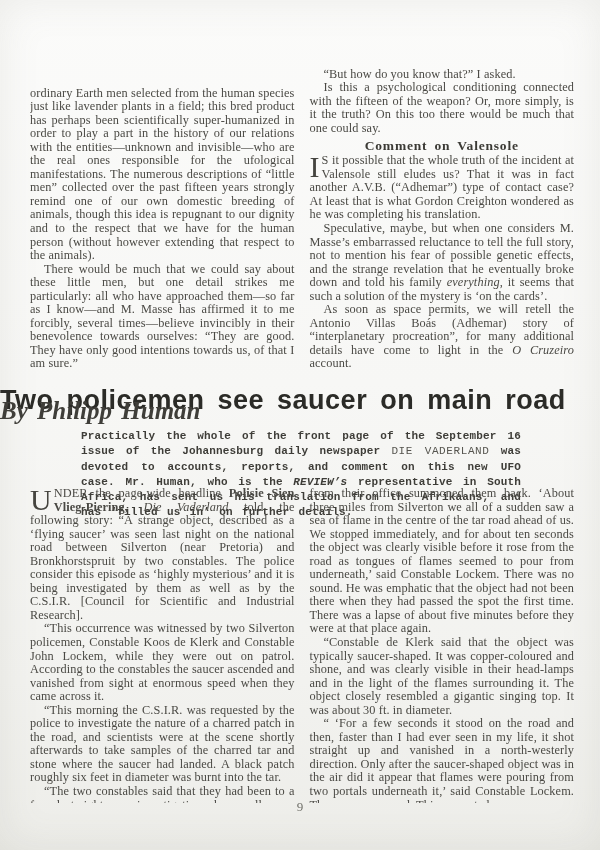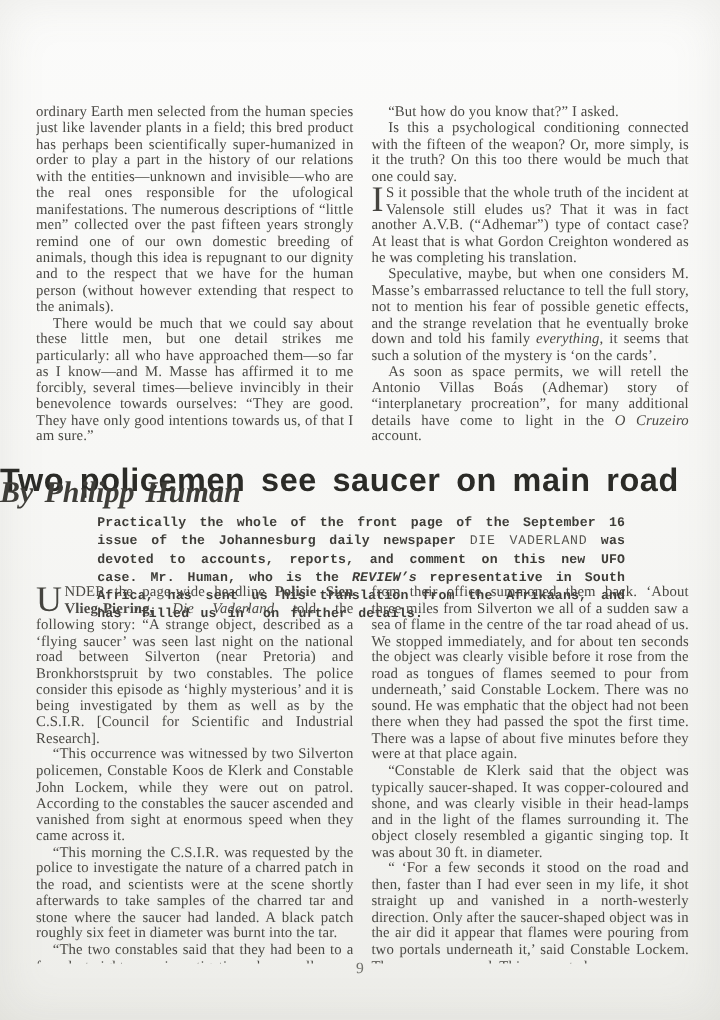--- a/index.html
+++ b/index.html
@@ -83,20 +83,21 @@
 <div class="page">
 
   <div class="section top">
     <div class="col">
       <p class="para noindent">ordinary Earth men selected from the human species just like lavender plants in a field; this bred product has perhaps been scientifically super-humanized in order to play a part in the history of our relations with the entities—unknown and invisible—who are the real ones responsible for the ufological manifestations. The numerous descriptions of “little men” collected over the past fifteen years strongly remind one of our own domestic breeding of animals, though this idea is repugnant to our dignity and to the respect that we have for the human person (without however extending that respect to the animals).</p>
       <p class="para">There would be much that we could say about these little men, but one detail strikes me particularly: all who have approached them—so far as I know—and M. Masse has affirmed it to me forcibly, several times—believe invincibly in their benevolence towards ourselves: “They are good. They have only good intentions towards us, of that I am sure.”</p>
     </div>
     <div class="col">
       <p class="para">“But how do you know that?” I asked.</p>
       <p class="para">Is this a psychological conditioning connected with the fifteen of the weapon?  Or, more simply, is it the truth?  On this too there would be much that one could say.</p>
+      <h3 class="sec-heading">Comment on Valensole</h3>
       <p class="para noindent"><span class="dropcap">I</span><span>S it possible that the whole truth of the incident at Valensole still eludes us?  That it was in fact another A.V.B. (“Adhemar”) type of contact case?  At least that is what Gordon Creighton wondered as he was completing his translation.</span></p>
       <p class="para"><span>Speculative, maybe, but when one considers M. Masse’s embarrassed reluctance to tell the full story, not to mention his fear of possible genetic effects, and the strange revelation that he eventually broke down and told his family </span><span class="italic-inline">everything</span><span>, it seems that such a solution of the mystery is ‘on the cards’.</span></p>
       <p class="para"><span>As soon as space permits, we will retell the Antonio Villas Boás (Adhemar) story of “interplanetary procreation”, for many additional details have come to light in the </span><span class="italic-inline">O Cruzeiro</span><span> account.</span></p>
     </div>
   </div>
 
   <h1 class="headline">Two policemen see saucer on main road</h1>
   <div class="byline">By Philipp Human</div>
 
   <div class="intro"><span>Practically the whole of the front page of the September 16 issue of the Johannesburg daily newspaper </span><span class="paper-name">DIE VADERLAND</span><span> was devoted to accounts, reports, and comment on this new UFO case. Mr. Human, who is the </span><span class="review-name">REVIEW’s</span><span> representative in South Africa, has sent us his translation from the Afrikaans, and has ‘filled us in’ on further details.</span></div>

